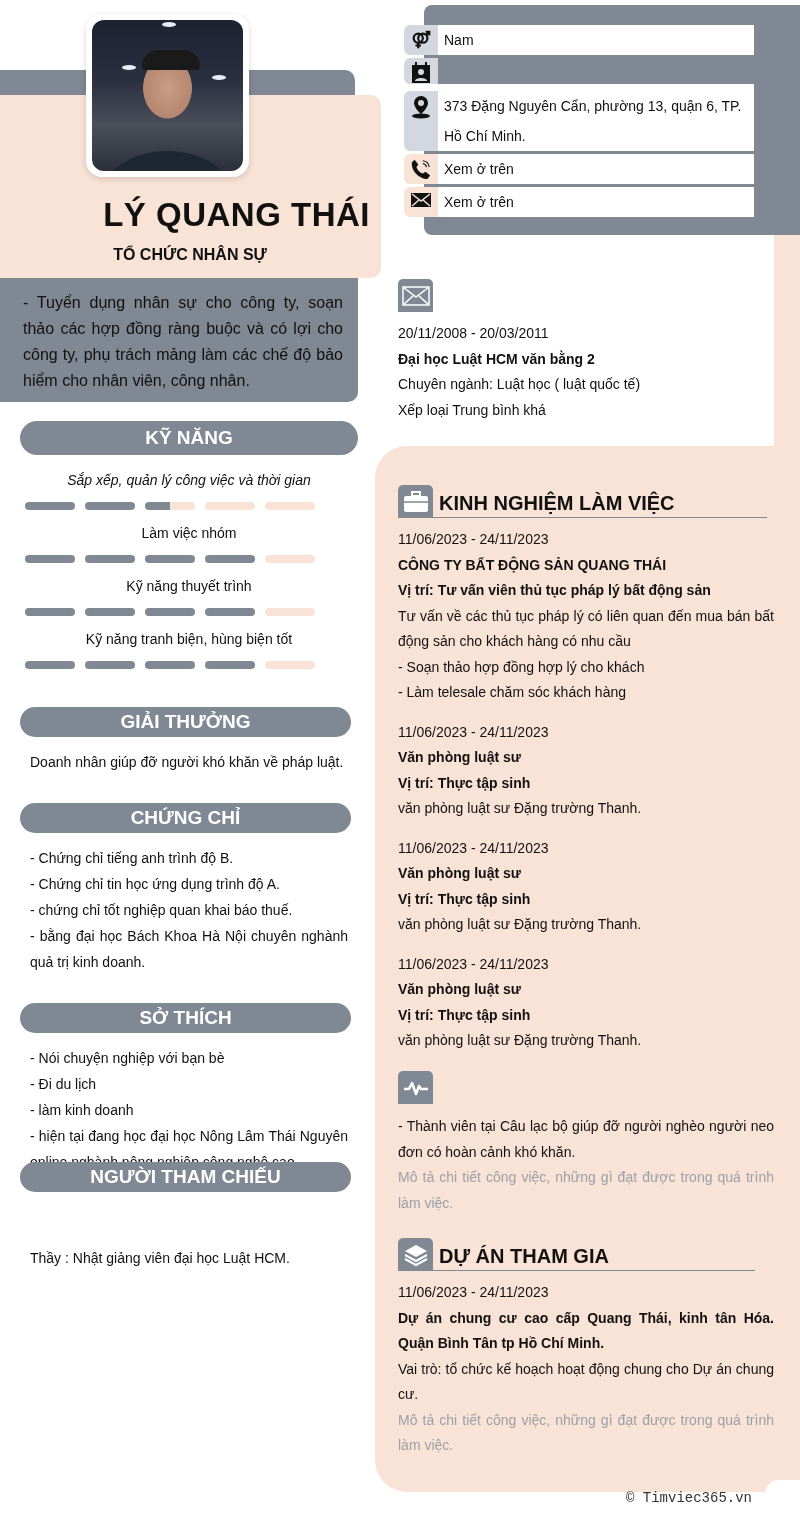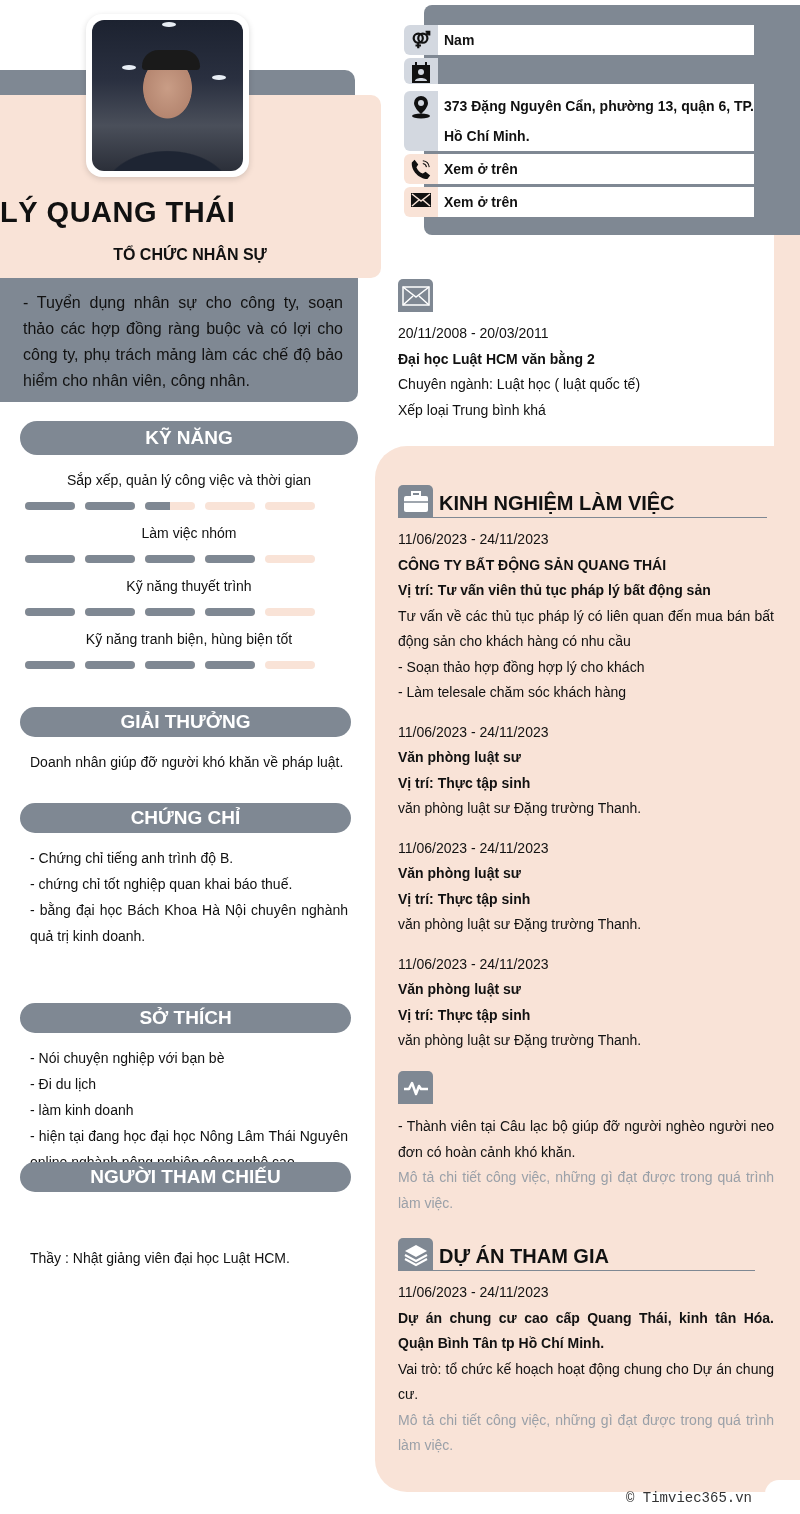--- a/index.html
+++ b/index.html
@@ -19,28 +19,28 @@
 
   
   .photo-frame { position: absolute; left: 86px; top: 14px; width: 163px; height: 163px; background: #fff; border-radius: 16px; box-shadow: 0 2px 6px rgba(0,0,0,0.15); padding: 6px; }
   .photo { width: 151px; height: 151px; border-radius: 12px; overflow: hidden; position: relative;
            background: radial-gradient(ellipse 40px 50px at 50% 45%, #c99d86 0%, #b58670 60%, transparent 62%),
                        radial-gradient(ellipse 90px 60px at 50% 115%, #1e2533 0%, #1e2533 70%, transparent 72%),
                        linear-gradient(180deg, #1c2230 0%, #2a3040 40%, #4a4f5a 70%, #2b2f39 100%); }
   .photo .hair { position: absolute; left: 50px; top: 30px; width: 58px; height: 20px; background: #1a1a1a; border-radius: 28px 28px 6px 6px; }
   .photo .light { position: absolute; width: 14px; height: 5px; background: #e8eef5; border-radius: 50%; }
 
-  .name { position: absolute; left: 0; top: 196px; width: 370px; text-align: left; font-size: 29px; font-weight: bold; color: #111; letter-spacing: 0.5px; }
+  .name { position: absolute; left: 0; top: 196px; width: 370px; text-align: right; font-size: 33px; font-weight: bold; color: #111; letter-spacing: 0.5px; }
   .title { position: absolute; left: 0; top: 246px; width: 380px; text-align: center; font-size: 16px; font-weight: bold; color: #111; }
 
   .summary { position: absolute; left: 23px; top: 290px; width: 320px; font-size: 16px; line-height: 26px; color: #111; text-align: justify; }
 
   
   .contact-bg { position: absolute; left: 424px; top: 5px; width: 376px; height: 230px; background: #7f8893; border-radius: 8px 0 0 8px; }
-  .contact-row { position: absolute; left: 404px; display: flex; width: 350px; font-weight: bold; }
+  .contact-row { position: absolute; left: 404px; display: flex; width: 350px; }
   .contact-icon { width: 34px; display: flex; align-items: flex-start; justify-content: center; padding-top: 4px; border-radius: 6px 0 0 6px; }
   .contact-icon.grey { background: #d3d8e0; }
   .contact-icon.peach { background: #f9e3d7; }
   .contact-text { flex: 1; background: #fff; font-size: 14px; line-height: 30px; padding-left: 6px; color: #111; }
 
   
   .pill { position: absolute; left: 20px; height: 34px; background: #7f8893; border-radius: 17px; color: #fff; font-weight: bold; font-size: 19px; text-align: center; line-height: 34px; }
   .pill.w338 { width: 338px; }
   .pill.w331 { width: 331px; height: 30px; line-height: 30px; border-radius: 15px; }
 
@@ -139,21 +139,21 @@
     <svg width="22" height="18" viewBox="0 0 22 18">
         <rect x="1" y="2" width="20" height="14" fill="#111"></rect>
         <path d="M2 3l9 7 9-7M2 15l7-6M20 15l-7-6" stroke="#f9e3d7" stroke-width="1.5" fill="none"></path>
       </svg>
   </div>
   <div class="contact-text">Xem ở trên</div>
 </div>
 
 <div class="pill w338" style="top:421px;">KỸ NĂNG</div>
 
-<div class="skill-name" style="top:472px;">Sắp xếp, quản lý công việc và thời gian</div>
+<div class="skill-name" style="top:472px;font-style:italic;">Sắp xếp, quản lý công việc và thời gian</div>
 <div class="skill-bars" style="top:502px;">
   <div class="bar">
       <div class="fill" style="width:100%"></div>
     </div>
   <div class="bar">
       <div class="fill" style="width:100%"></div>
     </div>
   <div class="bar">
       <div class="fill" style="width:50%"></div>
     </div>
@@ -211,20 +211,21 @@
     </div>
   <div class="bar"></div>
 </div>
 
 <div class="pill w331" style="top:707px;">GIẢI THƯỞNG</div>
 <div class="left-text" style="top:749px;">Doanh nhân giúp đỡ người khó khăn về pháp luật.</div>
 
 <div class="pill w331" style="top:803px;">CHỨNG CHỈ</div>
 <div class="left-text" style="top:845px;">
   <div>- Chứng chỉ tiếng anh trình độ B.</div>
+  <div>- Chứng chỉ tin học ứng dụng trình độ A.</div>
   <div>- chứng chỉ tốt nghiệp quan khai báo thuế.</div>
   <div>- bằng đại học Bách Khoa Hà Nội chuyên nghành quả trị kinh doanh.</div>
 </div>
 
 <div class="pill w331" style="top:1003px;">SỞ THÍCH</div>
 <div class="left-text" style="top:1045px;">
   <div>- Nói chuyện nghiệp với bạn bè</div>
   <div>- Đi du lịch</div>
   <div>- làm kinh doanh</div>
   <div>- hiện tại đang học đại học Nông Lâm Thái Nguyên online nghành nông nghiệp công nghệ cao.</div>

